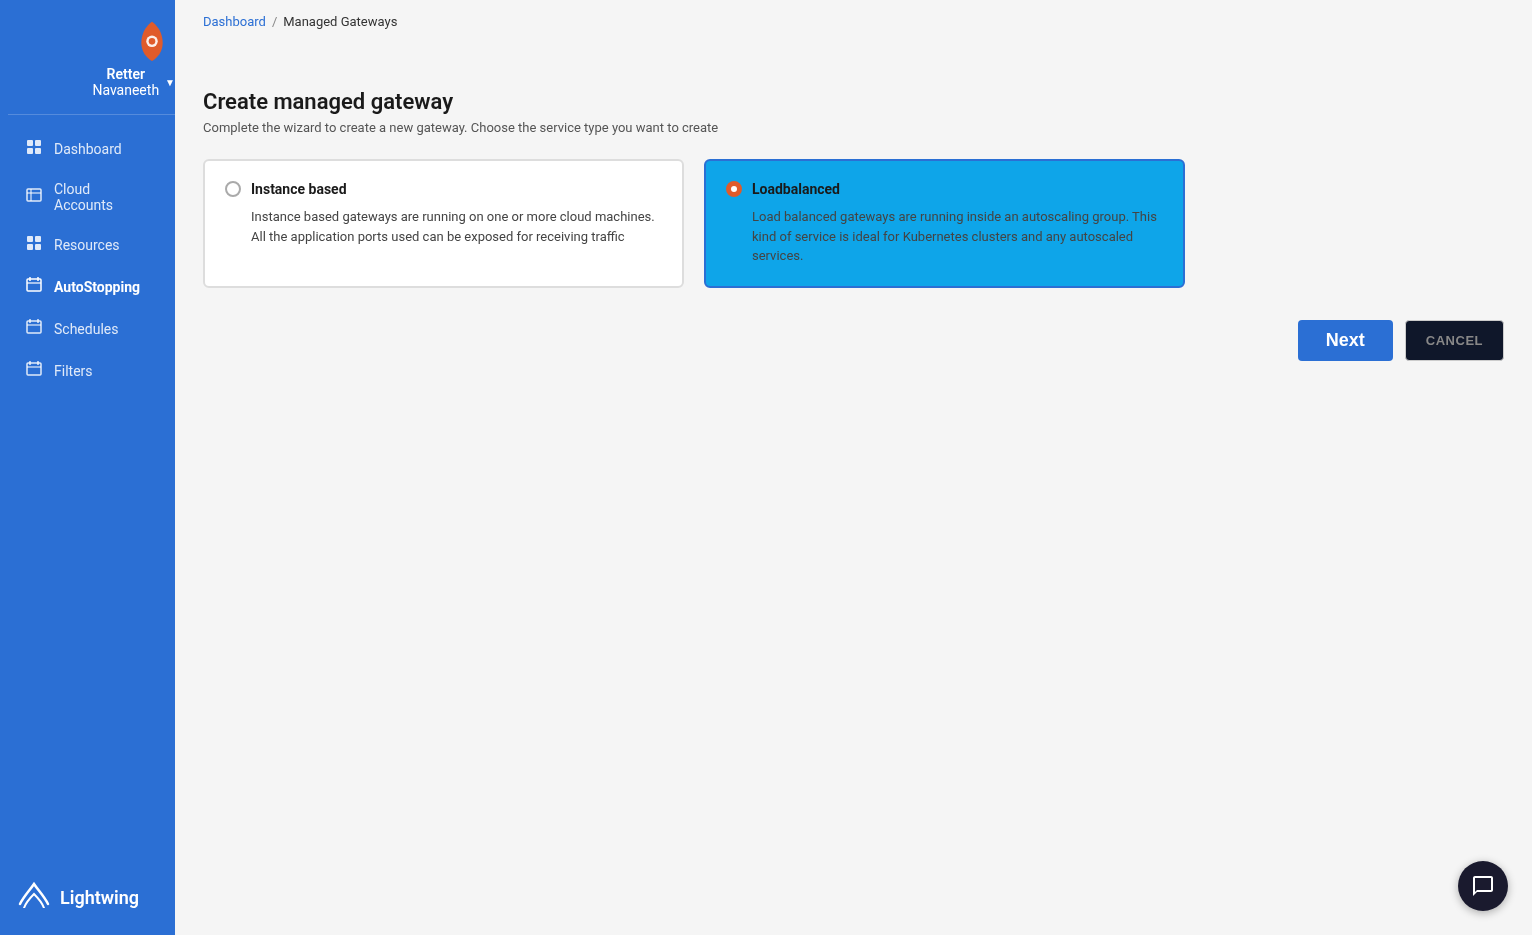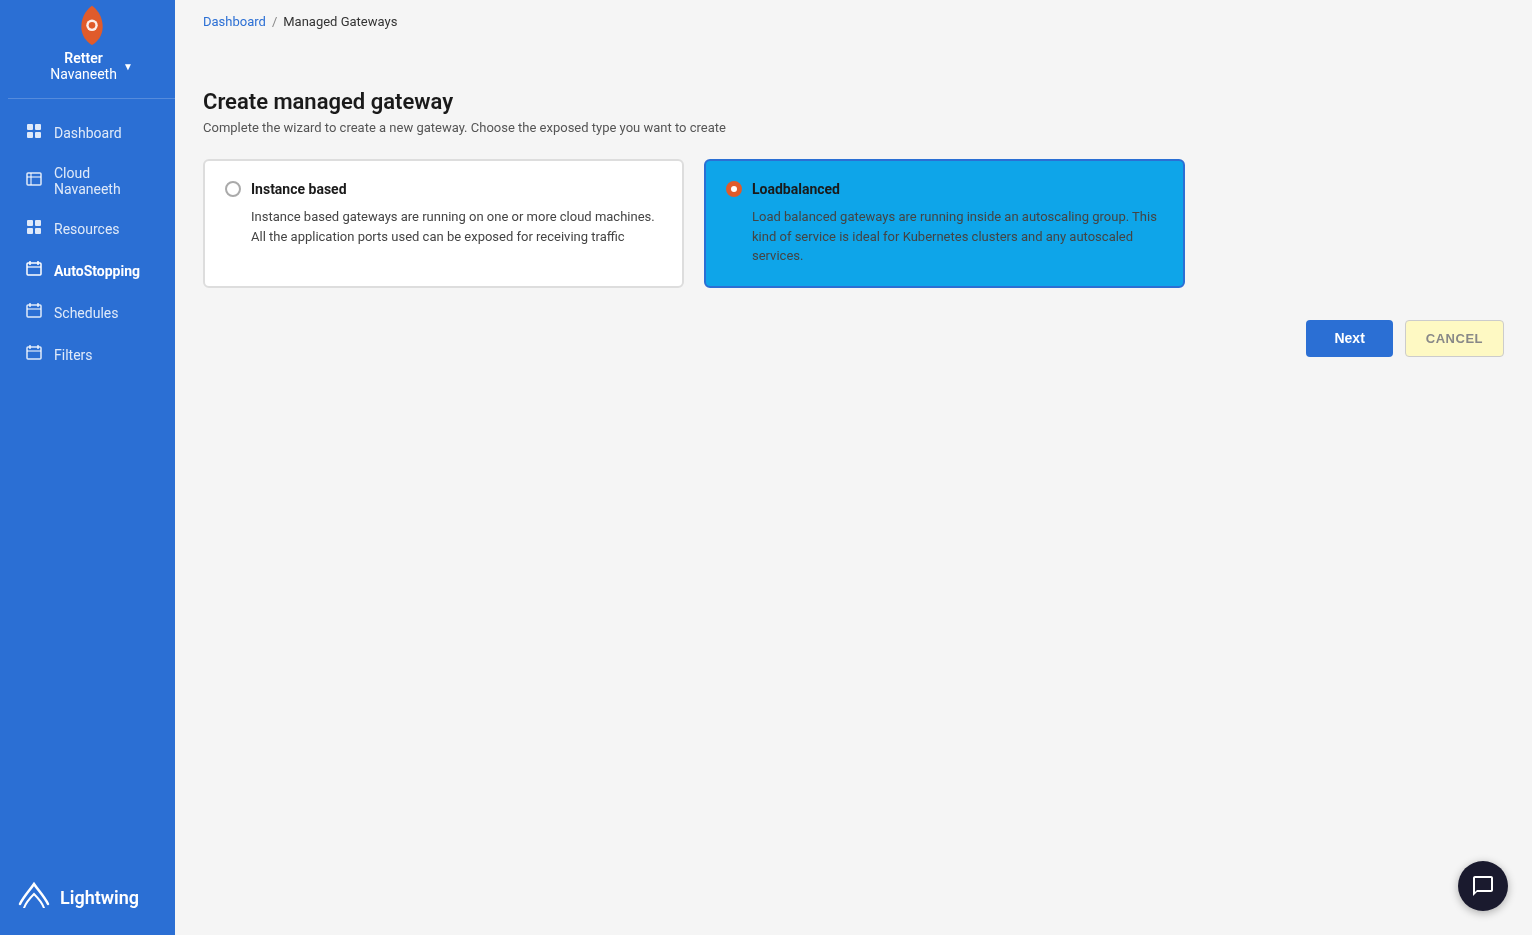--- a/index.html
+++ b/index.html
@@ -11,22 +11,22 @@
       min-width: 175px;
       background: #2b6fd4;
       display: flex;
       flex-direction: column;
       color: white;
       height: 100%;
     }
     .sidebar-header {
       display: flex;
       flex-direction: column;
-      align-items: center;
-      padding: 4px 0 16px;
+      align-items: flex-end;
+      padding: 20px 0 16px;
       border-bottom: 1px solid rgba(255,255,255,0.2);
       margin-left: 8px;
     }
     .sidebar-user {
       display: flex;
       align-items: center;
       gap: 6px;
       font-size: 14px;
     }
     .sidebar-user-text {
@@ -177,29 +177,29 @@
       gap: 12px;
       margin-top: 8px;
     }
 
     .btn-next {
       background: #2b6fd4;
       color: white;
       border: none;
       border-radius: 4px;
       padding: 10px 28px;
-      font-size: 14px;
+      font-size: 18px;
       font-weight: 600;
       cursor: pointer;
       min-width: 80px;
       margin-left: 44px;
     }
 
     .btn-cancel {
-      background: #fef9c3;
+      background: #0f172a;
       color: #888;
       border: 1px solid #ccc;
       border-radius: 4px;
       padding: 10px 20px;
       font-size: 13px;
       font-weight: 600;
       cursor: pointer;
       letter-spacing: 0.5px;
     }
 
@@ -260,21 +260,21 @@
     </div>
 
     <div class="nav-item">
       <span class="nav-icon">
         <svg width="16" height="16" viewBox="0 0 16 16" fill="currentColor">
             <rect x="1" y="2" width="14" height="12" rx="1" fill="none" stroke="currentColor" stroke-width="1.5"></rect>
             <line x1="1" y1="6" x2="15" y2="6" stroke="currentColor" stroke-width="1.2"></line>
             <line x1="5" y1="2" x2="5" y2="14" stroke="currentColor" stroke-width="1.2"></line>
           </svg>
       </span>
-      <span>Cloud Navaneeth</span>
+      <span>Cloud Accounts</span>
     </div>
 
     <div class="nav-item">
       <span class="nav-icon">
         <svg width="16" height="16" viewBox="0 0 16 16" fill="currentColor">
             <rect x="1" y="1" width="6" height="6" rx="1"></rect>
             <rect x="9" y="1" width="6" height="6" rx="1"></rect>
             <rect x="1" y="9" width="6" height="6" rx="1"></rect>
             <rect x="9" y="9" width="6" height="6" rx="1"></rect>
           </svg>
@@ -335,21 +335,21 @@
 
 <main class="main">
   <nav class="breadcrumb">
     <a class="breadcrumb-link">Dashboard</a>
     <span class="breadcrumb-separator">/</span>
     <span class="breadcrumb-current">Managed Gateways</span>
   </nav>
 
   <div class="page-content">
     <h1 class="page-title">Create managed gateway</h1>
-    <p class="page-subtitle">Complete the wizard to create a new gateway. Choose the exposed type you want to create</p>
+    <p class="page-subtitle">Complete the wizard to create a new gateway. Choose the service type you want to create</p>
 
     <div class="gateway-options">
 
       <div class="gateway-card">
         <div class="gateway-card-header">
           <div class="radio-circle"></div>
           <span class="gateway-card-title">Instance based</span>
         </div>
         <p class="gateway-card-desc">Instance based gateways are running on one or more cloud machines. All the application ports used can be exposed for receiving traffic</p>
       </div>

